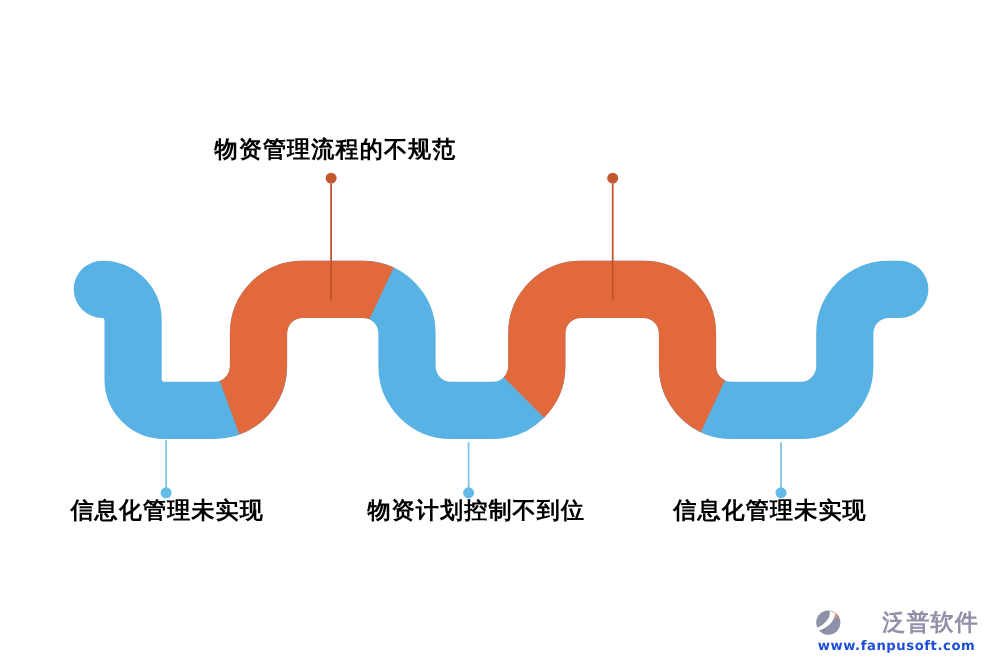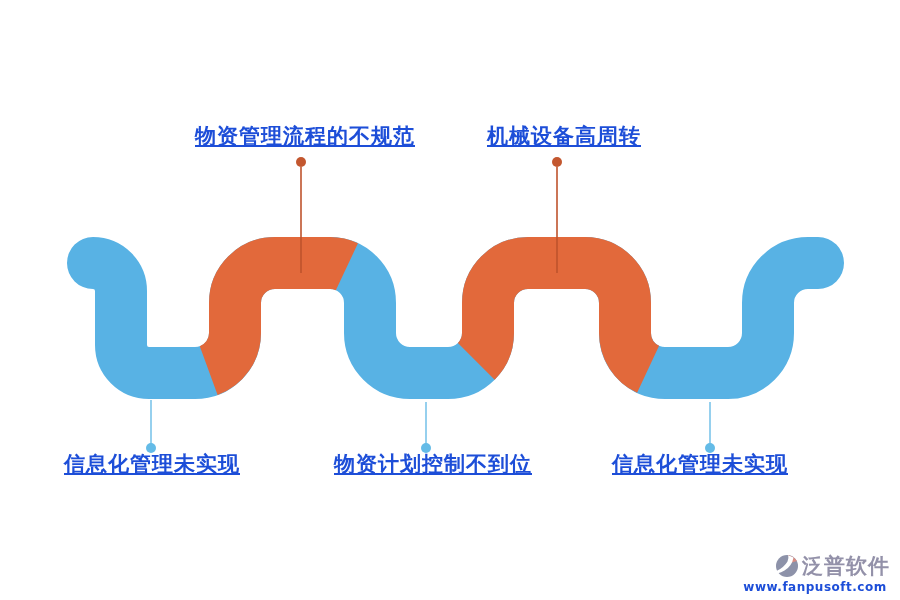--- a/index.html
+++ b/index.html
@@ -3,28 +3,28 @@
 <meta charset="utf-8">
 <style>
   html,body{margin:0;padding:0;background:#ffffff;}
   .stage{
     position:relative;width:900px;height:600px;background:#ffffff;overflow:hidden;
     font-family:"DejaVu Sans","Liberation Sans",sans-serif;
   }
   .wave-svg{position:absolute;left:0;top:0;}
   .label{
     position:absolute;transform:translateX(-50%);
-    font-size:21px;font-weight:bold;color:#1d4ed8;letter-spacing:1px;white-space:nowrap;text-decoration:underline;
+    font-size:21px;font-weight:bold;color:#000000;letter-spacing:1px;white-space:nowrap;
   }
   .label.top{top:122px;}
   .label.bottom{top:450px;}
   .watermark{
     position:absolute;right:10px;bottom:6px;width:150px;text-align:center;
   }
-  .wm-row{display:flex;align-items:center;justify-content:flex-end;gap:2px;}
+  .wm-row{display:flex;align-items:center;justify-content:space-between;gap:2px;}
   .wm-brand{font-size:21px;font-weight:bold;letter-spacing:1px;}
   .wm-url{font-size:12px;font-weight:bold;letter-spacing:0.5px;margin-top:0px;text-align:center;}
 </style>
 </head>
 <body>
 
 <div class="stage">
 
   <svg class="wave-svg" width="900" height="600" viewBox="0 0 900 600">
 
@@ -49,21 +49,20 @@
 
     <line x1="151" y1="400" x2="151" y2="444" stroke-width="1.6" stroke="#7CC5EA"></line>
     <circle cx="151" cy="448" r="5" fill="#64BBE7"></circle>
     <line x1="426" y1="402" x2="426" y2="444" stroke-width="1.6" stroke="#7CC5EA"></line>
     <circle cx="426" cy="448" r="5" fill="#64BBE7"></circle>
     <line x1="710" y1="402" x2="710" y2="444" stroke-width="1.6" stroke="#7CC5EA"></line>
     <circle cx="710" cy="448" r="5" fill="#64BBE7"></circle>
   </svg>
 
   <div class="label top" style="left:305px;">物资管理流程的不规范</div>
-  <div class="label top" style="left:564px;">机械设备高周转</div>
 
   <div class="label bottom" style="left:152px;">信息化管理未实现</div>
   <div class="label bottom" style="left:433px;">物资计划控制不到位</div>
   <div class="label bottom" style="left:700px;">信息化管理未实现</div>
 
   <div class="watermark">
     <div class="wm-row">
       <svg width="26" height="26" viewBox="0 0 26 26">
         <circle cx="13" cy="13" r="11" fill="#8D92A9"></circle>
         <path d="M14 2 Q20 3.5 23 8 L16 10 Q16.5 5 14 2 Z" fill="#D98C82"></path>

